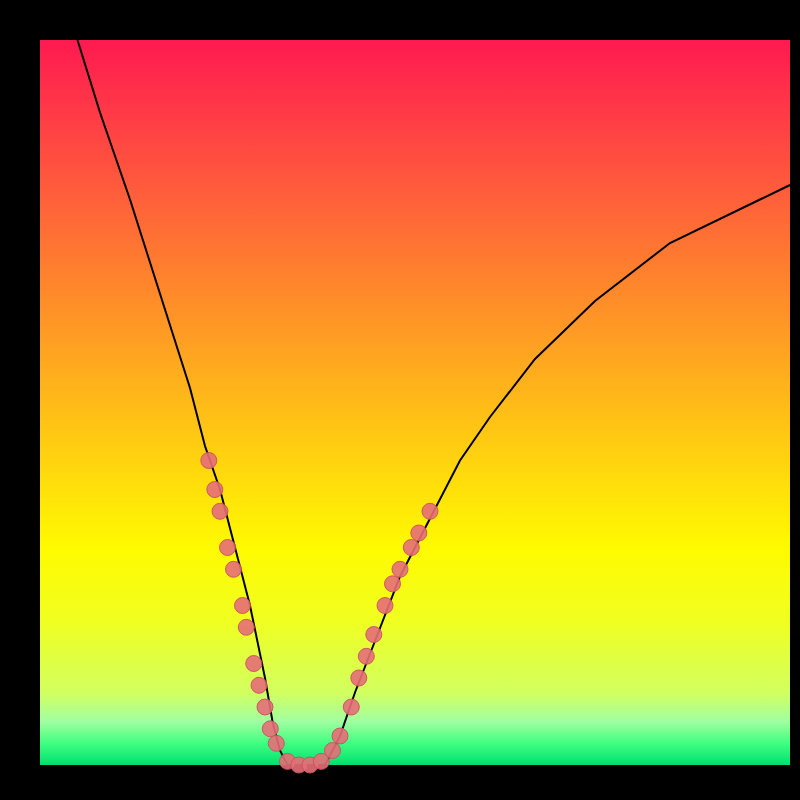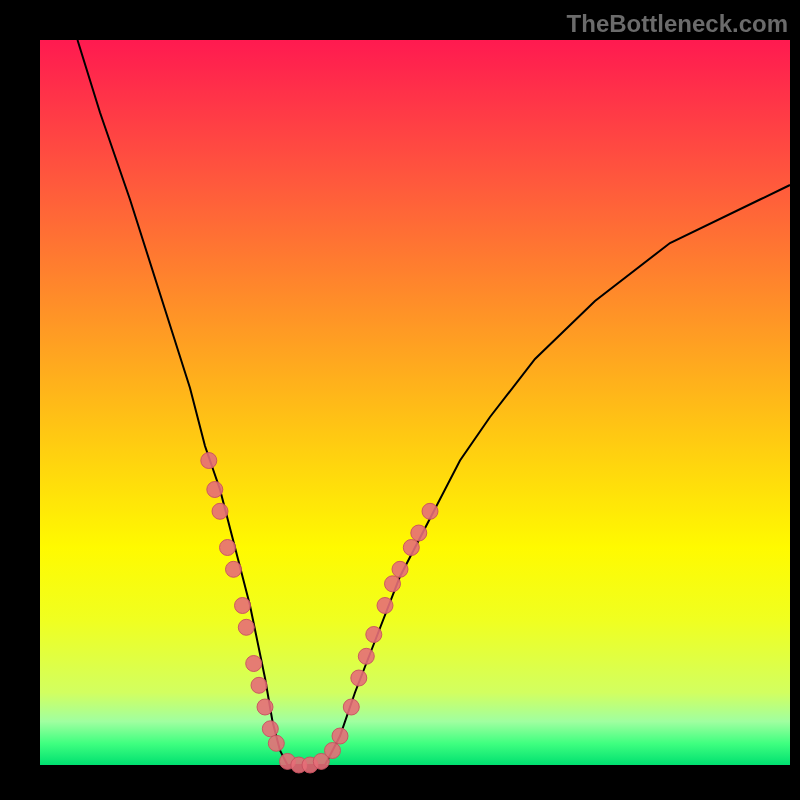--- a/index.html
+++ b/index.html
@@ -64,21 +64,20 @@
     font-size: 24px;
     font-weight: bold;
     color: #6b6b6b;
     letter-spacing: 0px;
   }
 </style>
 </head>
 <body>
 
 <div class="container">
-  <div class="watermark">TheBottleneck.com</div>
   <div class="plot-area">
     <svg class="curve" viewBox="0 0 750 725" preserveAspectRatio="none">
       <path id="main-curve" class="curve-path" d="M37.5 0.0 L60.0 72.5 L90.0 159.5 L120.0 253.8 L150.0 348.0 L165.0 406.0 L180.0 449.5 L195.0 507.5 L210.0 565.5 L225.0 638.0 L232.5 681.5 L240.0 710.5 L247.5 725.0 L255.0 725.0 L270.0 725.0 L285.0 725.0 L300.0 696.0 L315.0 652.5 L337.5 594.5 L360.0 536.5 L390.0 478.5 L420.0 420.5 L450.0 377.0 L495.0 319.0 L555.0 261.0 L630.0 203.0 L720.0 159.5 L750.0 145.0"></path>
       <g id="beads">
           <circle cx="168.8" cy="420.5" r="8" class="bead"></circle>
           <circle cx="174.8" cy="449.5" r="8" class="bead"></circle>
           <circle cx="180.0" cy="471.3" r="8" class="bead"></circle>
           <circle cx="187.5" cy="507.5" r="8" class="bead"></circle>
           <circle cx="193.5" cy="529.3" r="8" class="bead"></circle>
           <circle cx="202.5" cy="565.5" r="8" class="bead"></circle>

